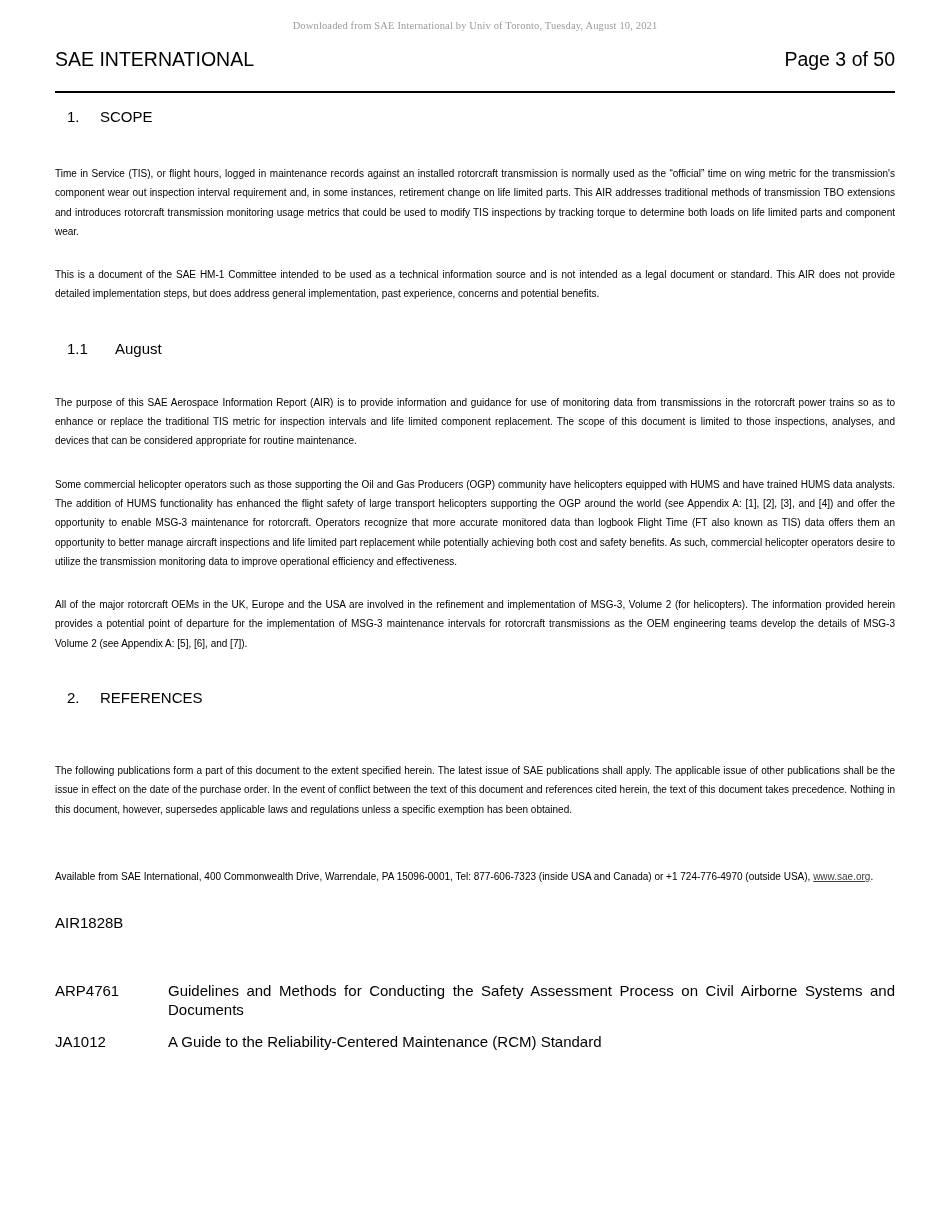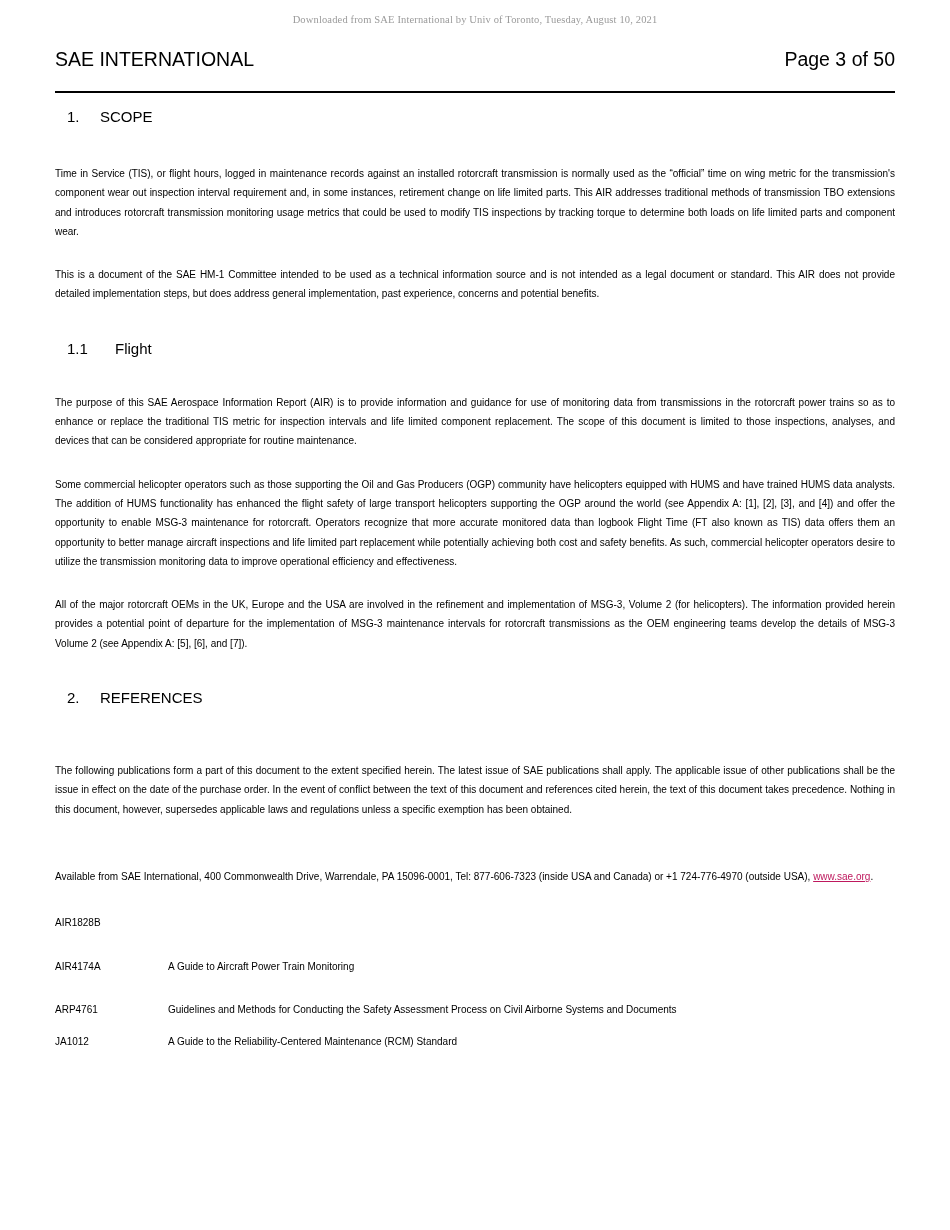--- a/index.html
+++ b/index.html
@@ -15,21 +15,21 @@
     position: relative;
     width: 950px;
     height: 1230px;
     margin: 0 auto;
     background: #ffffff;
     overflow: hidden;
     box-sizing: border-box;
   }
   .watermark {
     position: absolute;
-    top: 14px;
+    top: 20px;
     left: 0;
     width: 950px;
     text-align: center;
     font-family: "Liberation Serif", serif;
     font-size: 10.5px;
     color: #9a9a9a;
     letter-spacing: 0.15px;
     white-space: nowrap;
   }
   .doc-header {
@@ -77,26 +77,26 @@
     text-align: justify;
     margin: 0;
     padding: 0;
     hyphens: none;
   }
   .gap-sm { height: 19px; }
   .gap-md { height: 24px; }
   .gap-lg { height: 27px; }
   .gap-xs { height: 13px; }
   a.link {
-    color: #be185d;
+    color: #404040;
     text-decoration: underline;
   }
   .ref-row {
     display: flex;
-    font-size: 10px;
+    font-size: 15px;
     line-height: 19.3px;
   }
   .ref-id {
     flex: 0 0 113px;
     white-space: nowrap;
   }
   .ref-title {
     flex: 1 1 auto;
     text-align: justify;
   }
@@ -120,21 +120,21 @@
     <div class="gap-lg"></div>
 
     <p class="body">Time in Service (TIS), or flight hours, logged in maintenance records against an installed rotorcraft transmission is normally used as the “official” time on wing metric for the transmission's component wear out inspection interval requirement and, in some instances, retirement change on life limited parts. This AIR addresses traditional methods of transmission TBO extensions and introduces rotorcraft transmission monitoring usage metrics that could be used to modify TIS inspections by tracking torque to determine both loads on life limited parts and component wear.</p>
 
     <div class="gap-md"></div>
 
     <p class="body">This is a document of the SAE HM-1 Committee intended to be used as a technical information source and is not intended as a legal document or standard. This AIR does not provide detailed implementation steps, but does address general implementation, past experience, concerns and potential benefits.</p>
 
     <div class="gap-md"></div>
 
-    <div class="h2"><span class="sec-num-2">1.1</span><span>Flight</span></div>
+    <div class="h2"><span class="sec-num-2">1.1</span><span>August</span></div>
 
     <div class="gap-md"></div>
 
     <p class="body">The purpose of this SAE Aerospace Information Report (AIR) is to provide information and guidance for use of monitoring data from transmissions in the rotorcraft power trains so as to enhance or replace the traditional TIS metric for inspection intervals and life limited component replacement. The scope of this document is limited to those inspections, analyses, and devices that can be considered appropriate for routine maintenance.</p>
 
     <div class="gap-md"></div>
 
     <p class="body">Some commercial helicopter operators such as those supporting the Oil and Gas Producers (OGP) community have helicopters equipped with HUMS and have trained HUMS data analysts. The addition of HUMS functionality has enhanced the flight safety of large transport helicopters supporting the OGP around the world (see Appendix A: [1], [2], [3], and [4]) and offer the opportunity to enable MSG-3 maintenance for rotorcraft. Operators recognize that more accurate monitored data than logbook Flight Time (FT also known as TIS) data offers them an opportunity to better manage aircraft inspections and life limited part replacement while potentially achieving both cost and safety benefits. As such, commercial helicopter operators desire to utilize the transmission monitoring data to improve operational efficiency and effectiveness.</p>
 
     <div class="gap-md"></div>
@@ -160,24 +160,20 @@
     <p class="body"><span>Available from SAE International, 400 Commonwealth Drive, Warrendale, PA 15096-0001, Tel: 877-606-7323 (inside USA and Canada) or +1 724-776-4970 (outside USA), </span><a class="link" href="#">www.sae.org</a><span>.</span></p>
 
     <div class="gap-lg"></div>
 
     <div class="ref-row">
       <div class="ref-id">AIR1828B</div>
     </div>
 
     <div class="gap-md"></div>
 
-    <div class="ref-row">
-      <div class="ref-id">AIR4174A</div>
-      <div class="ref-title">A Guide to Aircraft Power Train Monitoring</div>
-    </div>
 
     <div class="gap-md"></div>
 
     <div class="ref-row">
       <div class="ref-id">ARP4761</div>
       <div class="ref-title">Guidelines and Methods for Conducting the Safety Assessment Process on Civil Airborne Systems and Documents</div>
     </div>
 
     <div class="gap-xs"></div>
 

